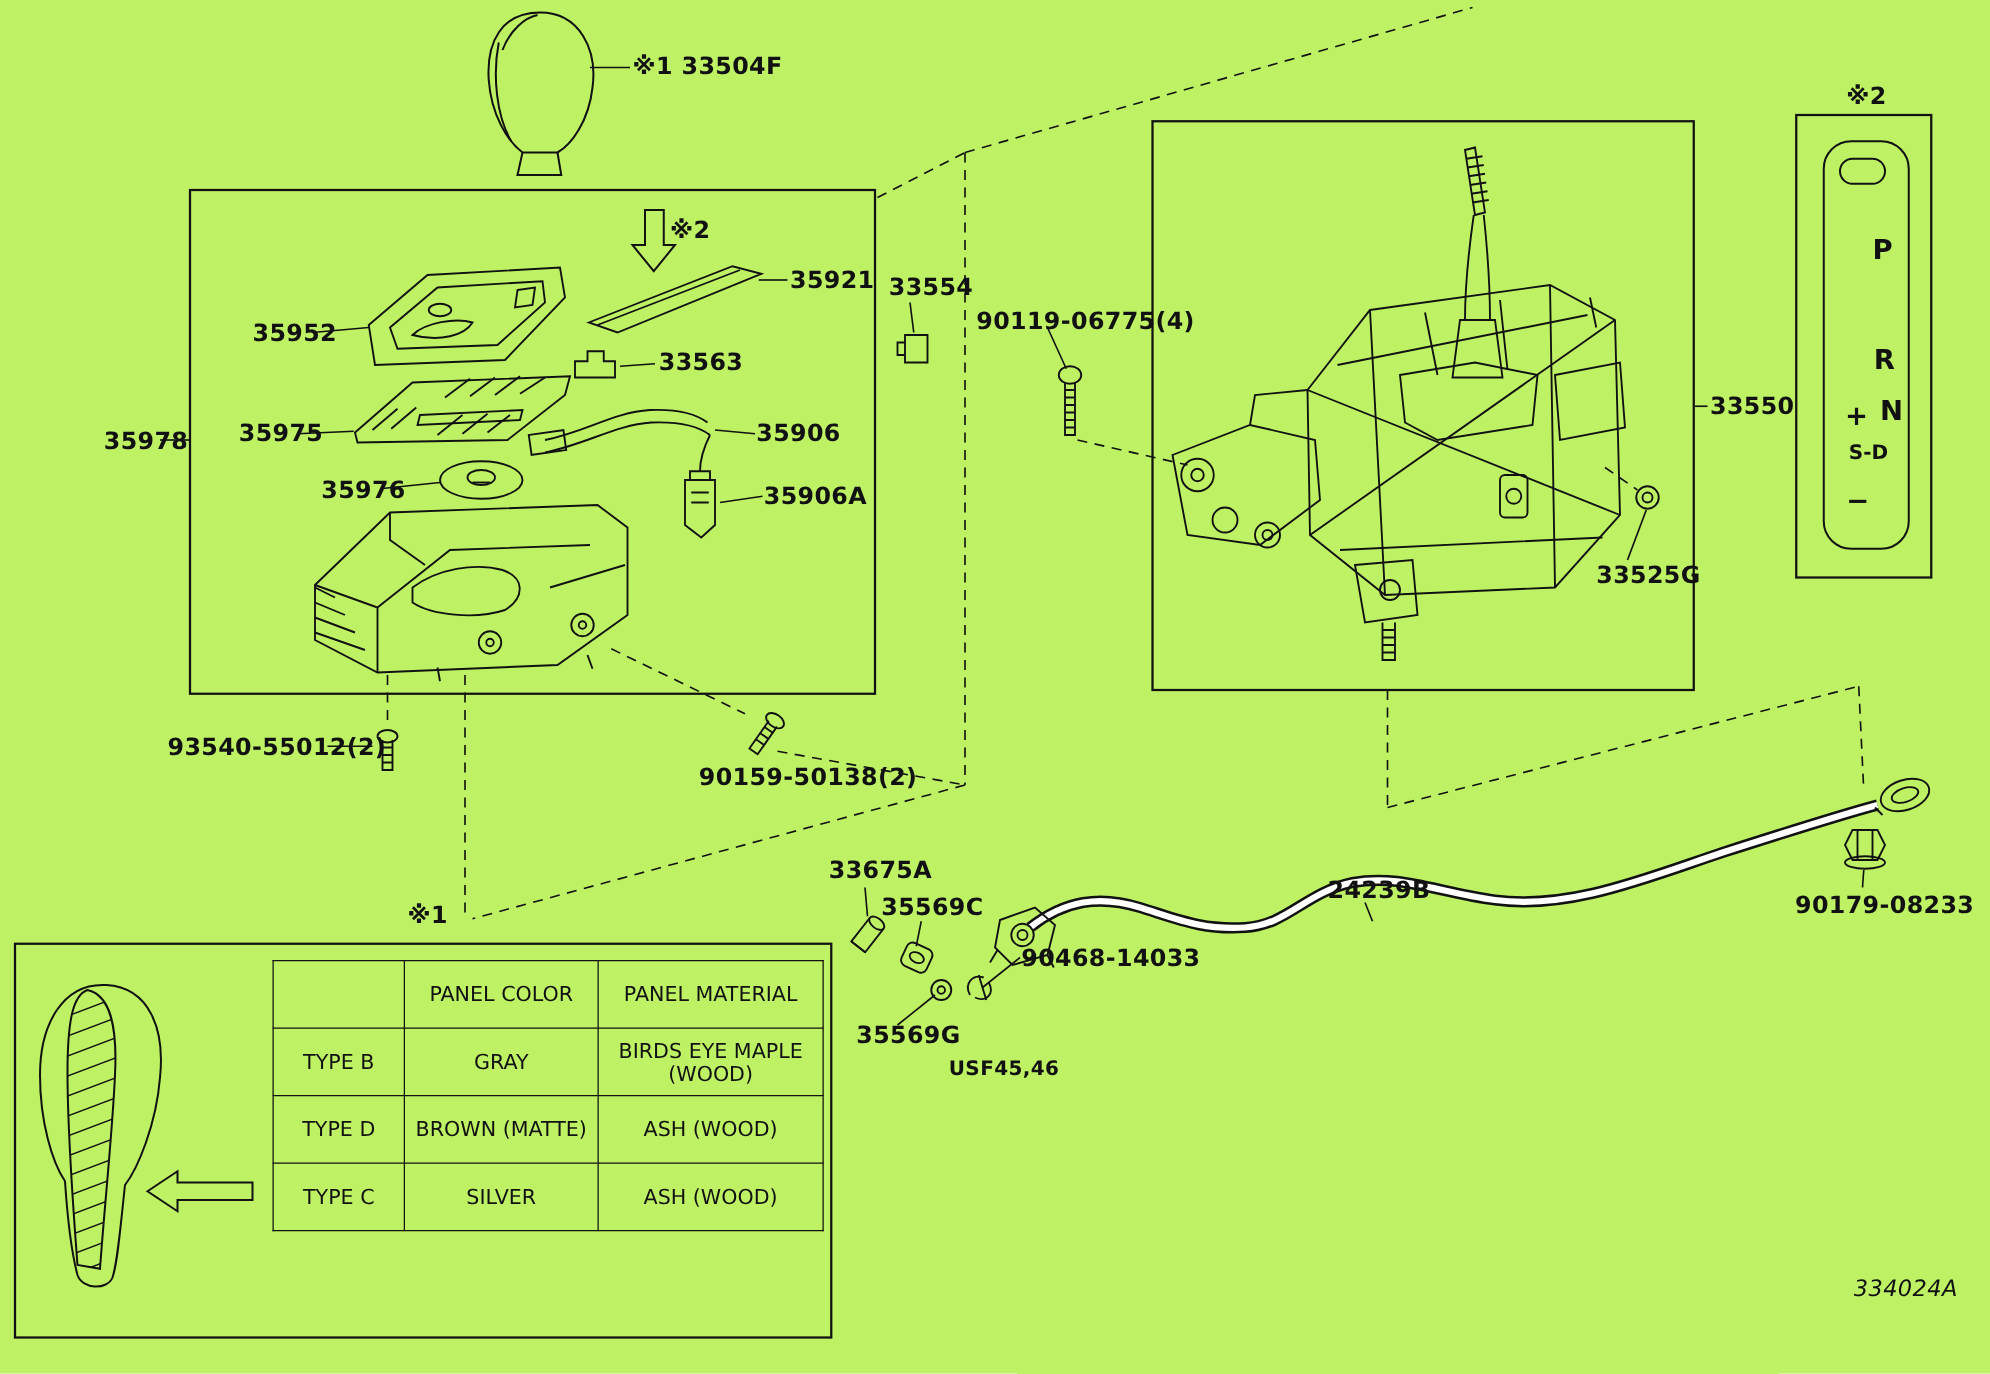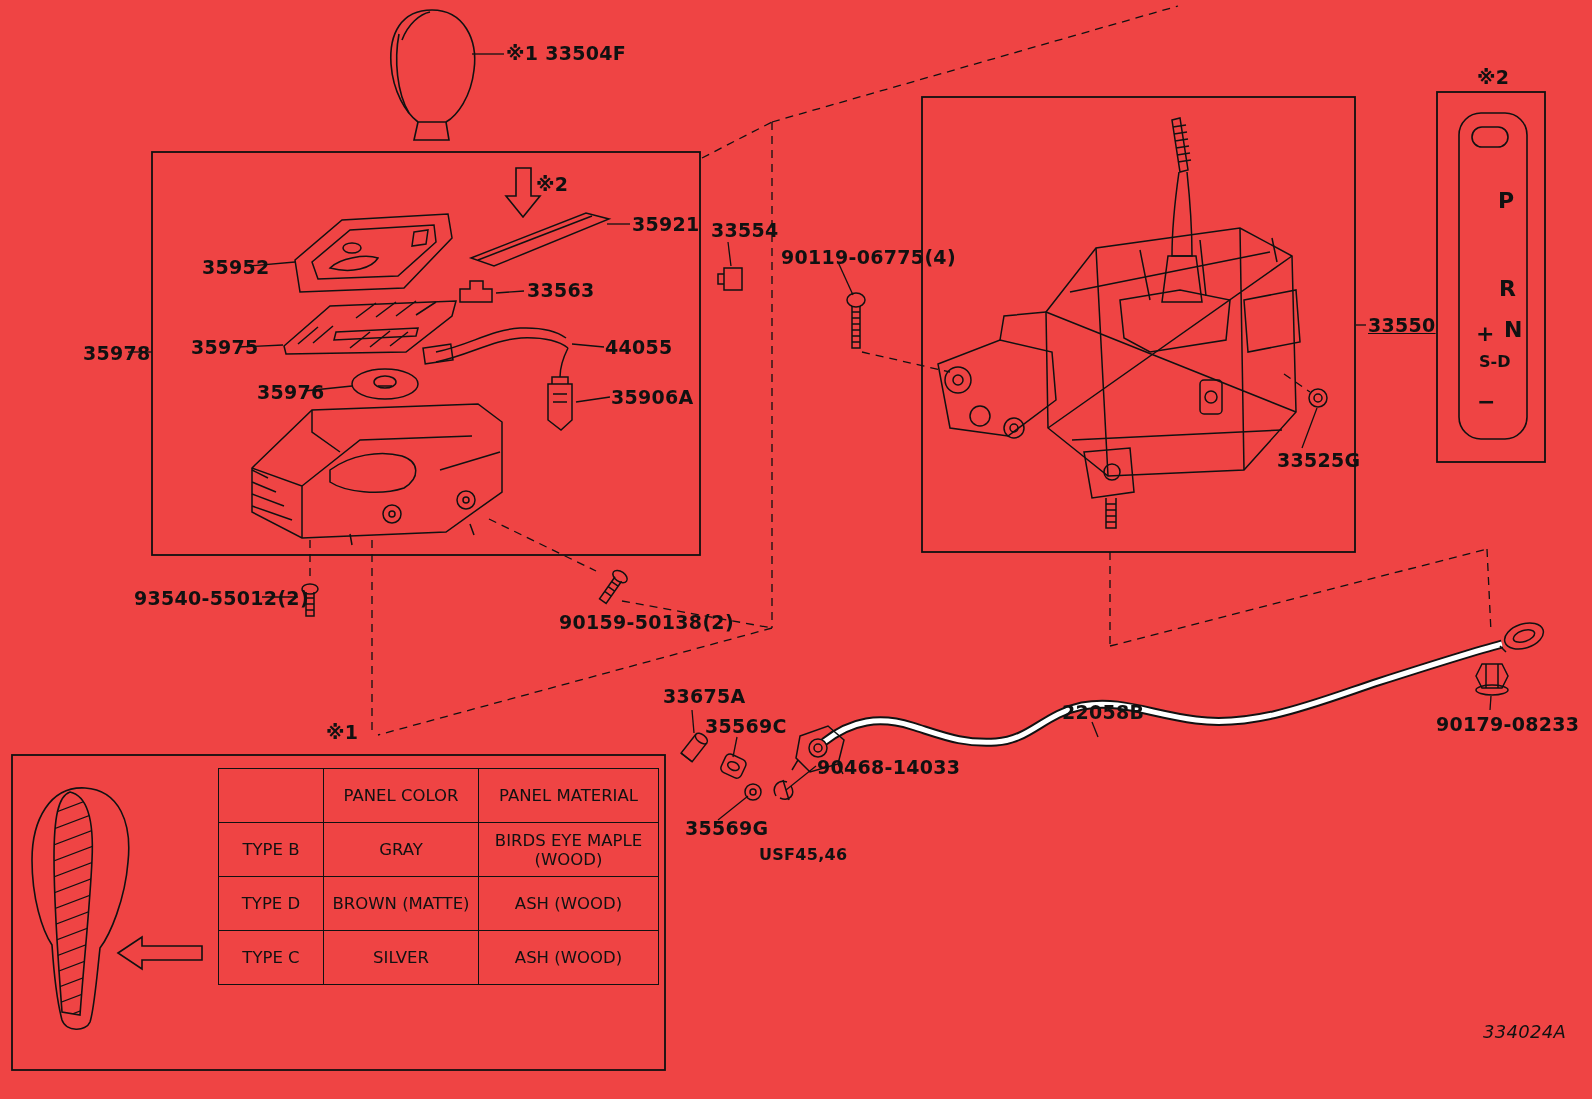--- a/index.html
+++ b/index.html
@@ -1,21 +1,21 @@
 <!DOCTYPE html>
 <html><head>
 <meta charset="utf-8">
 <style>
   * { margin: 0; padding: 0; box-sizing: border-box; }
   html, body { background: #ffffff; }
   .canvas {
     position: relative;
     width: 1592px;
     height: 1099px;
-    background: #ef4444;
+    background: #bef264;
     font-family: "DejaVu Sans", "Liberation Sans", sans-serif;
     overflow: hidden;
     color: #111;
   }
   svg.art { position: absolute; left: 0; top: 0; }
   .lbl {
     position: absolute;
     font-weight: bold;
     font-size: 19px;
     letter-spacing: 0.3px;
@@ -288,35 +288,35 @@
 
   <div class="lbl" style="left:506px; top:42px;">※1 33504F</div>
   <div class="lbl" style="left:632px; top:213px;">35921</div>
   <div class="lbl" style="left:202px; top:256px;">35952</div>
   <div class="lbl" style="left:536px; top:173px;">※2</div>
   <div class="lbl" style="left:711px; top:219px;">33554</div>
   <div class="lbl" style="left:781px; top:246px;">90119-06775(4)</div>
   <div class="lbl" style="left:527px; top:279px;">33563</div>
   <div class="lbl" style="left:83px;  top:342px;">35978</div>
   <div class="lbl" style="left:191px; top:336px;">35975</div>
-  <div class="lbl" style="left:605px; top:336px;">44055</div>
+  <div class="lbl" style="left:605px; top:336px;">35906</div>
   <div class="lbl" style="left:257px; top:381px;">35976</div>
   <div class="lbl" style="left:611px; top:386px;">35906A</div>
-  <div class="lbl" style="left:1368px; top:314px;text-decoration:underline;">33550</div>
+  <div class="lbl" style="left:1368px; top:314px;">33550</div>
   <div class="lbl" style="left:1277px; top:449px;">33525G</div>
   <div class="lbl" style="left:1477px; top:66px;">※2</div>
   <div class="lbl" style="left:134px; top:587px;">93540-55012(2)</div>
   <div class="lbl" style="left:559px; top:611px;">90159-50138(2)</div>
   <div class="lbl" style="left:326px; top:721px;">※1</div>
   <div class="lbl" style="left:663px; top:685px;">33675A</div>
   <div class="lbl" style="left:705px; top:715px;">35569C</div>
   <div class="lbl" style="left:685px; top:817px;">35569G</div>
   <div class="lbl" style="left:817px; top:756px;">90468-14033</div>
   <div class="lbl small" style="left:759px; top:845px;">USF45,46</div>
-  <div class="lbl" style="left:1062px; top:701px;">22058B</div>
+  <div class="lbl" style="left:1062px; top:701px;">24239B</div>
   <div class="lbl" style="left:1436px; top:713px;">90179-08233</div>
   <div class="lbl plain" style="left:1483px; top:1021px;font-style:italic;">334024A</div>
 
   <span class="gear" style="left:1498px; top:188px;">P</span>
   <span class="gear" style="left:1499px; top:276px;">R</span>
   <span class="gear" style="left:1476px; top:321px;">+</span>
   <span class="gear" style="left:1504px; top:317px;">N</span>
   <span class="gear" style="left:1479px; top:352px; font-size:16px;">S-D</span>
   <span class="gear" style="left:1477px; top:389px;">−</span>
 

